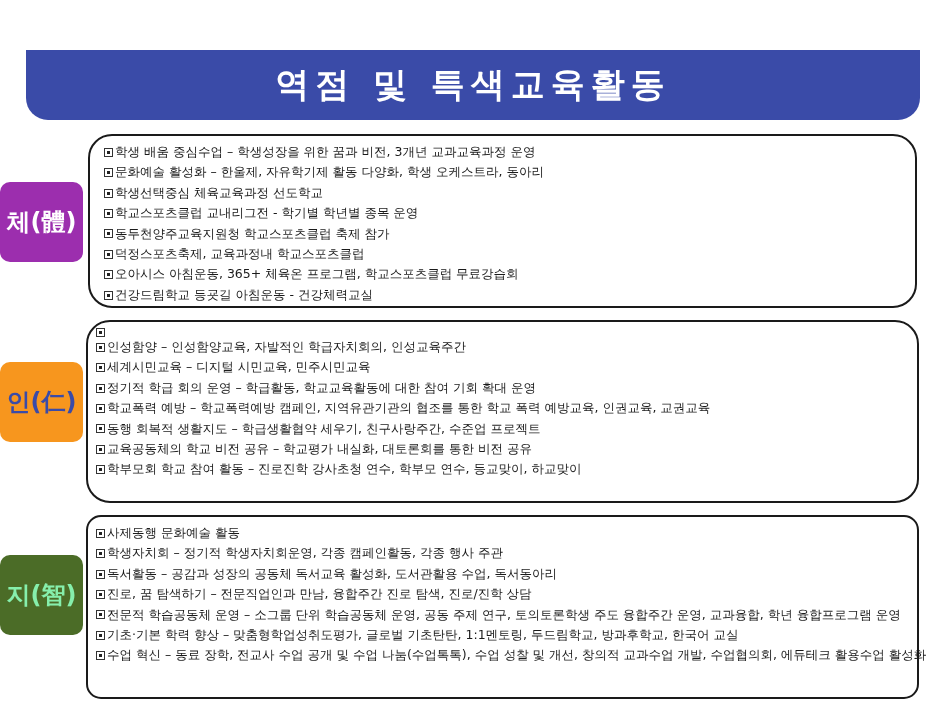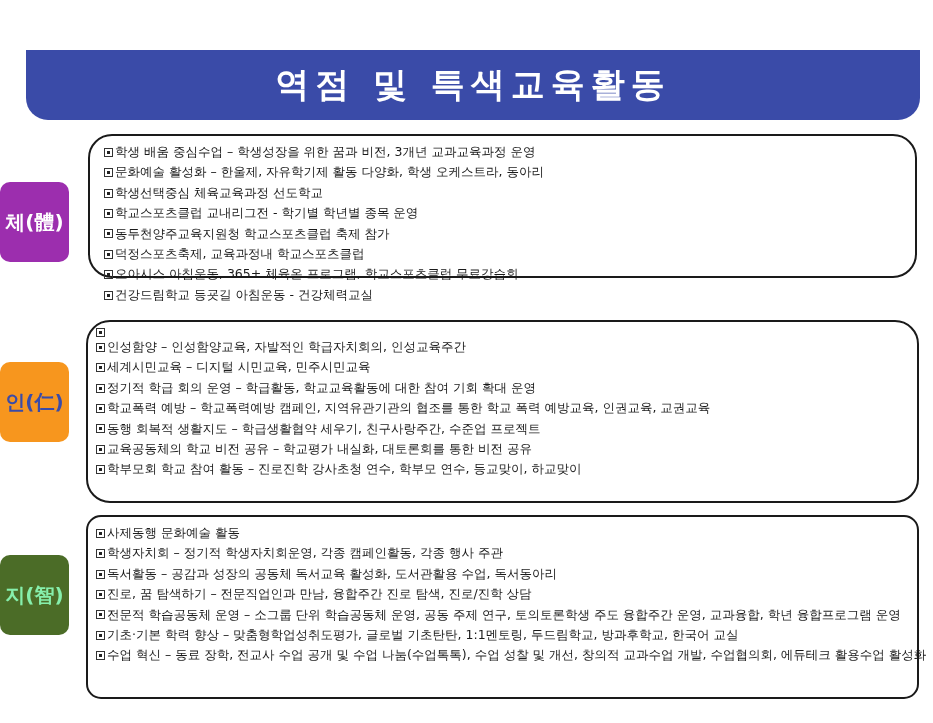--- a/index.html
+++ b/index.html
@@ -11,35 +11,35 @@
     .banner {
       position: absolute; left: 26px; top: 50px; width: 894px; height: 70px;
       background: #3a4ba8;
       border-radius: 0 0 22px 22px;
       display: flex; align-items: center; justify-content: center;
     }
     .banner-title {
       color: #ffffff; font-size: 34px; font-weight: bold; letter-spacing: 6px; text-align: right;
     }
     .label {
-      position: absolute; left: 0; width: 69px; height: 80px;
+      position: absolute; left: 0; width: 83px; height: 80px;
       border-radius: 10px;
       display: flex; align-items: center; justify-content: center;
-      font-size: 20px; font-weight: bold; white-space: nowrap;
+      font-size: 24px; font-weight: bold; white-space: nowrap;
     }
     .label-che { top: 182px; background: #9c2eae; color: #ffffff; }
     .label-in  { top: 362px; background: #f7961e; color: #3a4ba8; }
     .label-ji  { top: 555px; background: #4b6c27; color: #86efac; }
     .box {
       position: absolute; left: 88px; width: 829px;
       border: 2px solid #1a1a1a; border-radius: 24px;
       box-sizing: border-box;
       padding: 6px 0 0 14px;
     }
-    .box-che { top: 134px; height: 144px; }
+    .box-che { top: 134px; height: 174px; }
     .box-in  { top: 320px; height: 183px; left: 86px; width: 833px; padding-left: 8px; }
     .box-ji  { top: 515px; height: 184px; left: 86px; width: 833px; padding-left: 8px; border-radius: 15px; }
     .item {
       display: flex; align-items: center;
       font-size: 12.5px; line-height: 20.4px; color: #1a1a1a; white-space: nowrap;
     }
     .bullet {
       display: inline-block; width: 9px; height: 9px; border: 1px solid #333;
       position: relative; margin-right: 2px; flex: 0 0 auto; box-sizing: border-box;
     }

